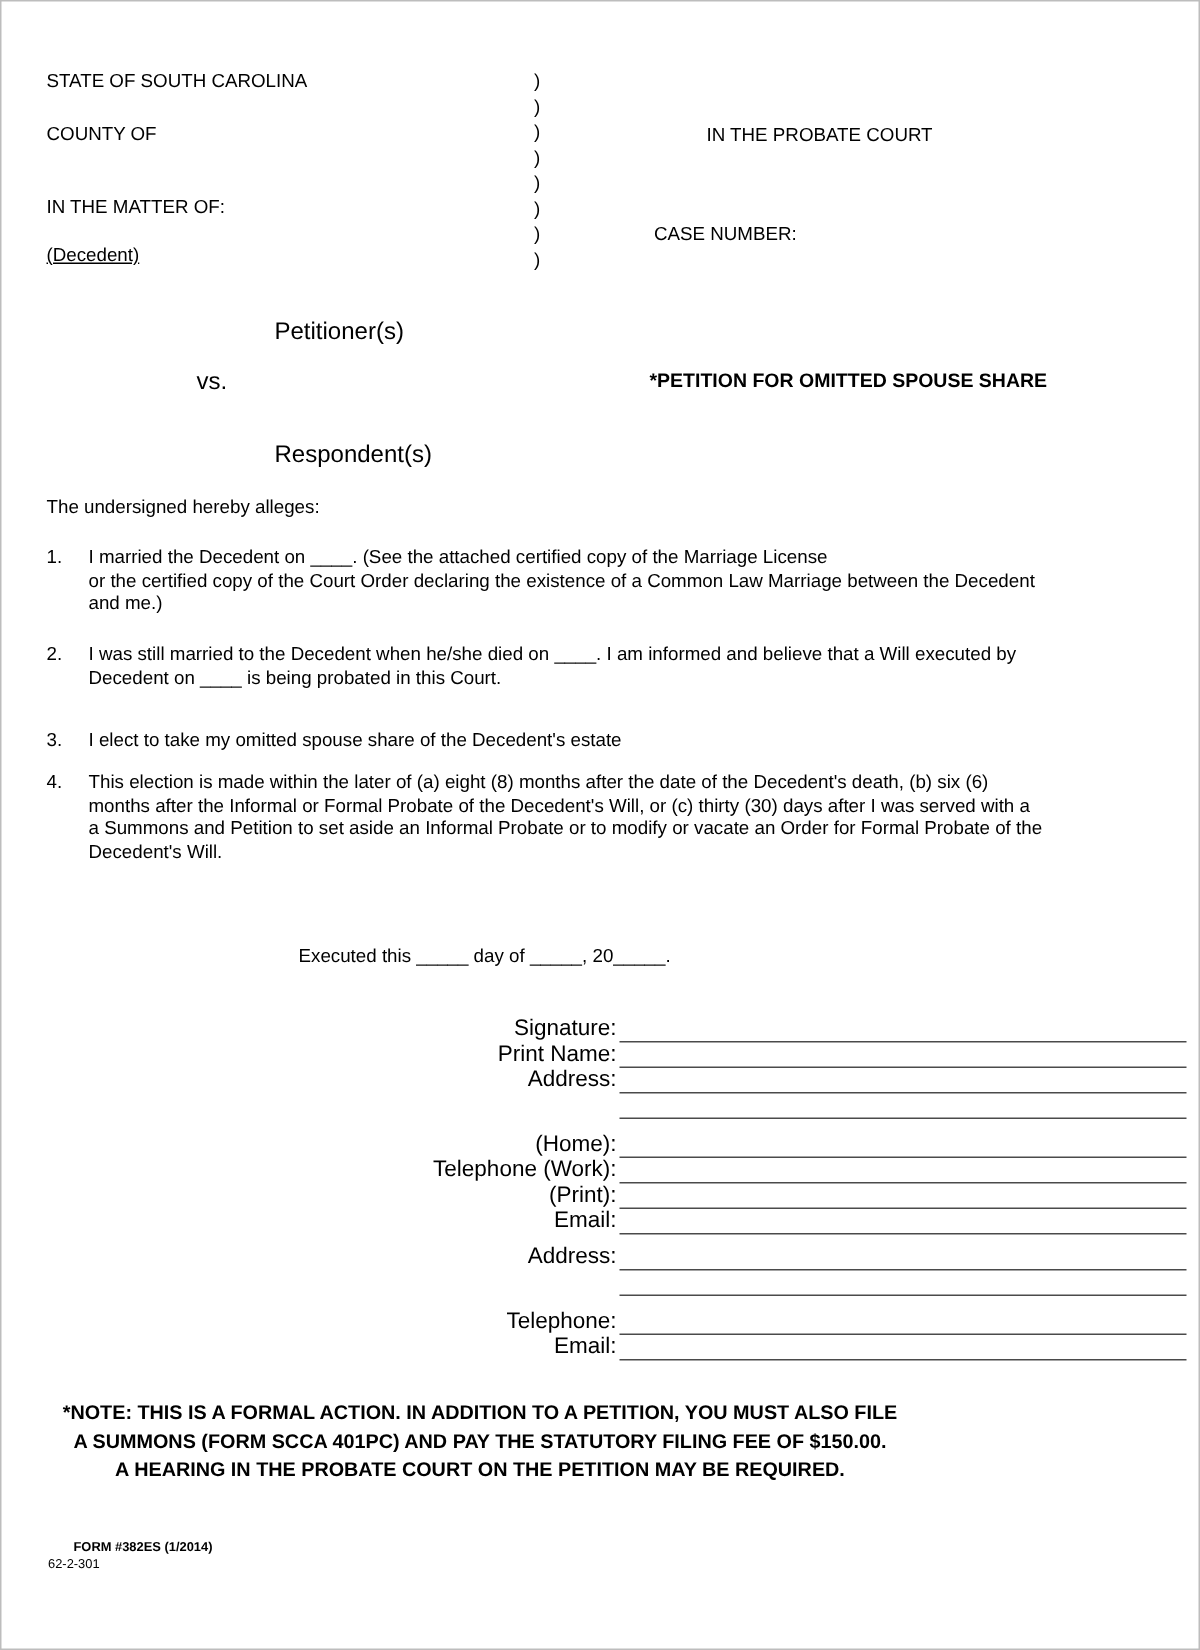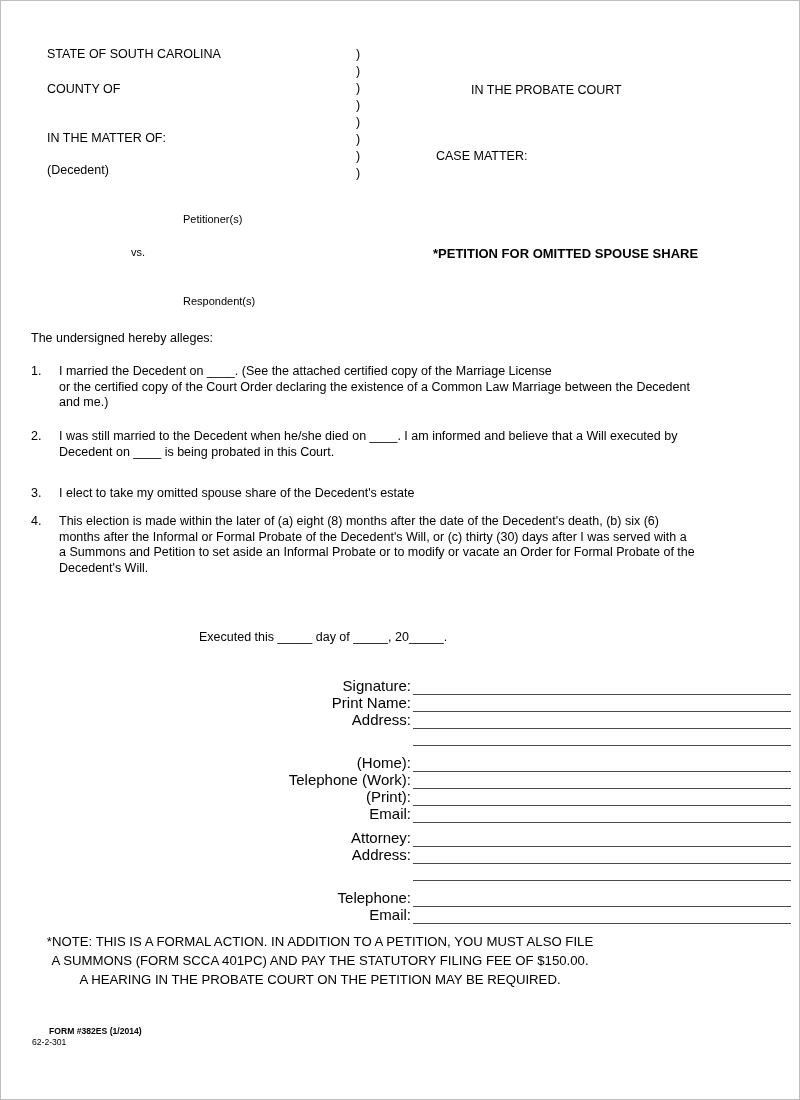--- a/index.html
+++ b/index.html
@@ -40,29 +40,29 @@
     left: 30px;
     top: 47px;
     width: 740px;
     font-size: 12.5px;
     line-height: 1;
   }
   .cap-row {
     position: absolute;
     white-space: nowrap;
   }
-  .cap-left { left: 16px; }
+  .cap-left { left: 0; }
   .cap-paren { left: 325px; }
   .cap-right { left: 405px; }
   .cap-court { left: 440px; }
 
   
   .party {
     position: absolute;
-    font-size: 11px;
+    font-size: 16px;
     white-space: nowrap;
   }
   .title-doc {
     position: absolute;
     font-size: 13px;
     font-weight: bold;
     white-space: nowrap;
   }
 
   
@@ -124,21 +124,21 @@
   }
   .sigrow.spacer { height: 9px; }
 
   
   .note {
     position: absolute;
     left: 0;
     width: 638px;
     text-align: center;
     font-size: 13.2px;
-    font-weight: normal;
+    font-weight: bold;
     line-height: 19px;
   }
   .note div { white-space: nowrap; }
 
   
   .footer {
     position: absolute;
     left: 31px;
     font-size: 8.6px;
     line-height: 11px;
@@ -149,33 +149,33 @@
 </head>
 <body>
 
 <div class="page">
   <div class="inner">
 
     <div class="caption">
       <div class="cap-row cap-left" style="top:0px;">STATE OF SOUTH CAROLINA</div>
       <div class="cap-row cap-left" style="top:35px;">COUNTY OF</div>
       <div class="cap-row cap-left" style="top:84px;">IN THE MATTER OF:</div>
-      <div class="cap-row cap-left" style="top:116px;">(Decedent)</div>
+      <div class="cap-row cap-left" style="top:116px;text-decoration:underline;">(Decedent)</div>
 
       <div class="cap-row cap-paren" style="top:0px;">)</div>
       <div class="cap-row cap-paren" style="top:17px;">)</div>
       <div class="cap-row cap-paren" style="top:34px;">)</div>
       <div class="cap-row cap-paren" style="top:51px;">)</div>
       <div class="cap-row cap-paren" style="top:68px;">)</div>
       <div class="cap-row cap-paren" style="top:85px;">)</div>
       <div class="cap-row cap-paren" style="top:102px;">)</div>
       <div class="cap-row cap-paren" style="top:119px;">)</div>
 
       <div class="cap-row cap-court" style="top:0px;margin-top:36px;">IN THE PROBATE COURT</div>
-      <div class="cap-row cap-right" style="top:102px;">CASE MATTER:</div>
+      <div class="cap-row cap-right" style="top:102px;">CASE NUMBER:</div>
     </div>
 
     <div class="party" style="left:182px; top:212px;">Petitioner(s)</div>
     <div class="party" style="left:130px; top:245px;">vs.</div>
     <div class="title-doc" style="left:432px; top:245px;">*PETITION FOR OMITTED SPOUSE SHARE</div>
     <div class="party" style="left:182px; top:294px;">Respondent(s)</div>
 
     <div class="intro" style="top:330px;">The undersigned hereby alleges:</div>
 
     <div class="item" style="top:363px;">
@@ -245,24 +245,20 @@
         <span class="rule"></span>
       </div>
       <div class="sigrow">
         <span class="lbl">Email:</span>
         <span class="rule"></span>
       </div>
     </div>
 
     <div class="sigblock" style="top:830px;">
       <div class="sigrow">
-        <span class="lbl">Attorney:</span>
-        <span class="rule"></span>
-      </div>
-      <div class="sigrow">
         <span class="lbl">Address:</span>
         <span class="rule"></span>
       </div>
       <div class="sigrow">
         <span class="lbl"></span>
         <span class="rule"></span>
       </div>
       <div class="sigrow spacer"></div>
       <div class="sigrow">
         <span class="lbl">Telephone:</span>

